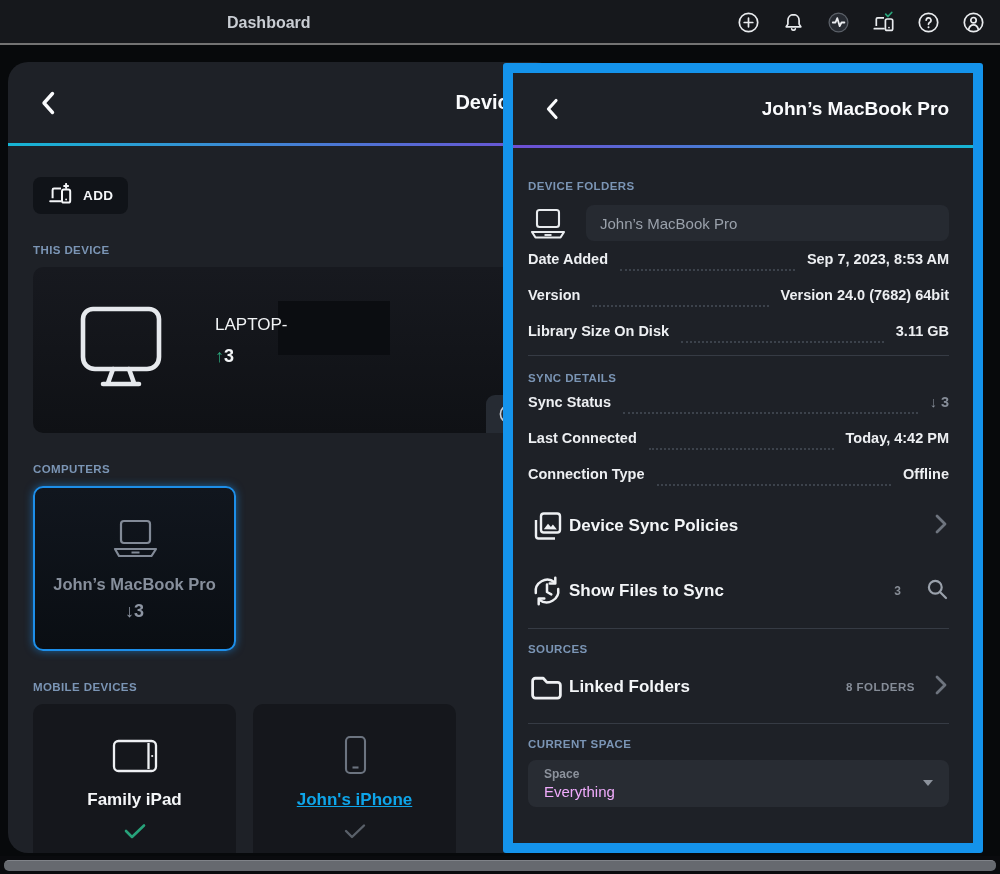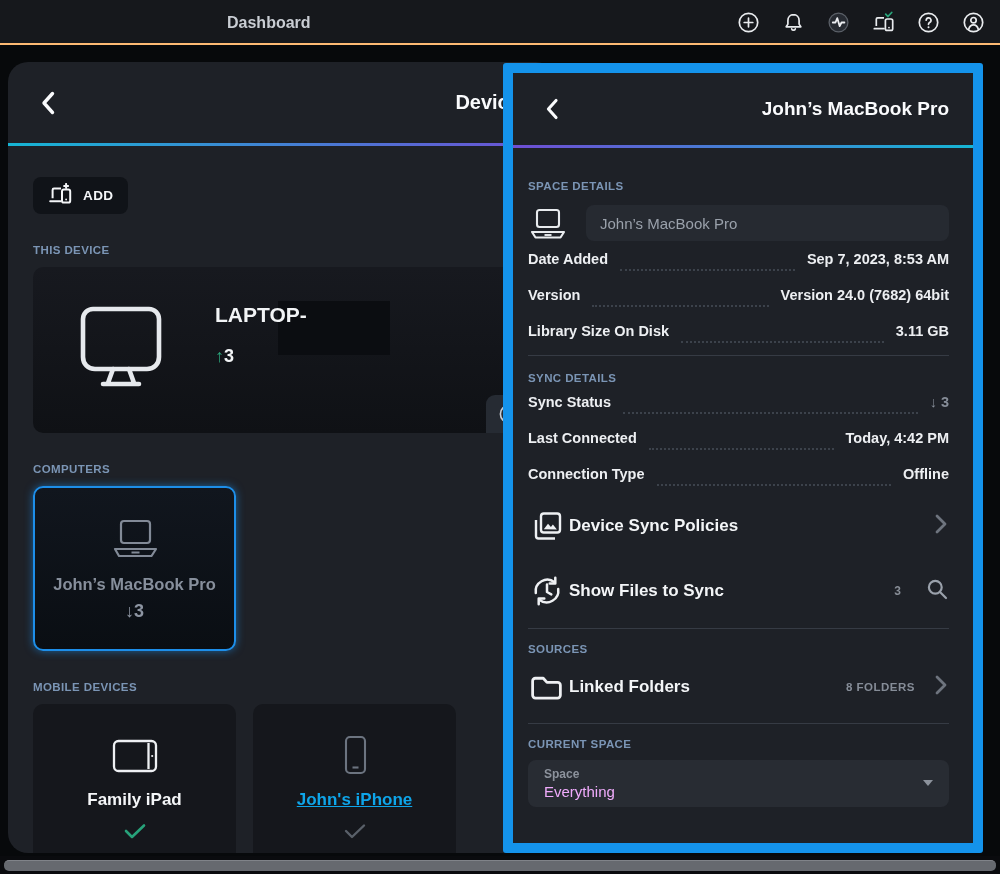--- a/index.html
+++ b/index.html
@@ -1,42 +1,42 @@
 <!DOCTYPE html>
 <html><head>
 <meta charset="utf-8">
 <style>
   * { margin:0; padding:0; box-sizing:border-box; }
   html,body { width:1000px; height:874px; }
   body { background:#07090b; font-family:"Liberation Sans", sans-serif; position:relative; overflow:hidden; }
   .screen { position:absolute; inset:0; }
 
   
-  .topbar { position:absolute; left:0; top:0; width:1000px; height:45px; background:#16181c; border-bottom:2px solid #fdba74;padding-left:36px; }
+  .topbar { position:absolute; left:0; top:0; width:1000px; height:45px; background:#16181c; border-bottom:2px solid #737373;padding-left:36px; }
   .topbar-title { position:absolute; left:227px; top:14px; font-size:16px; font-weight:700; color:#c9cdd3; }
   .topbar-icons { position:absolute; right:15px; top:11px; display:flex; gap:22px; align-items:center; }
   .tb-icon { width:23px; height:23px; position:relative; cursor:pointer; }
   .tb-icon svg { display:block; }
 
   
   .left-panel { position:absolute; left:8px; top:62px; width:548px; height:791px; background:#1e2127; border-radius:20px; overflow:hidden; }
   .panel-header { height:81px; position:relative; display:flex; align-items:center; }
   .back-btn { position:absolute; left:30px; top:27px; width:20px; height:28px; cursor:pointer; }
   .panel-title { flex:1; text-align:right; padding-right:25px; font-size:20px; font-weight:700; color:#fafbfd; }
   .grad-l { height:3px; background:linear-gradient(90deg,#16b5d4,#6f4ed4); }
   .grad-r { height:3px; background:linear-gradient(90deg,#6f4ed4,#16b5d4); }
   .left-content { padding:0 25px; position:relative; }
 
   .add-btn { margin-top:31px; display:inline-flex; align-items:center; gap:9px; background:#101318; border-radius:8px; height:37px; padding:8px 15px; color:#f4f6f8; font-weight:700; font-size:13.5px; letter-spacing:.4px; cursor:pointer; }
 
   .section-label { margin-top:30px; font-size:11.5px; font-weight:700; color:#7b95b5; letter-spacing:.4px; }
 
   .device-big-card { margin-top:11px; position:relative; height:166px; border-radius:10px; background:linear-gradient(180deg,#17191f,#0f1115); cursor:pointer; }
   .monitor-wrap { position:absolute; left:42px; top:36px; }
-  .big-name { position:absolute; left:182px; top:36px; font-size:21px; font-weight:700; color:#f2f4f6; }
+  .big-name { position:absolute; left:182px; top:48px; font-size:17px; font-weight:400; color:#f2f4f6; }
   .redaction { position:absolute; left:245px; top:34px; width:112px; height:54px; background:#0b0d11; }
   .big-badge { position:absolute; left:182px; top:79px; font-size:18px; font-weight:800; }
   .big-badge .arrow { color:#2aa57b; }
   .big-badge .count { color:#f2f4f6; }
   .help-chip { position:absolute; right:0; bottom:0; width:45px; height:38px; background:#262b33; border-radius:9px 0 9px 0; display:flex; align-items:center; justify-content:center; cursor:pointer; }
 
   .computer-card { margin-top:11px; width:203px; height:165px; border-radius:10px; border:2px solid #1d8ee9; box-shadow:0 0 9px rgba(29,142,233,.6); background:linear-gradient(180deg,#11161e,#0a0e13); display:flex; flex-direction:column; align-items:center; padding-top:28px; cursor:pointer; }
   .computer-card .c-name { margin-top:11px; font-size:16.5px; font-weight:700; color:#878f9c; white-space:nowrap; }
   .computer-card .c-badge { margin-top:7px; font-size:18px; font-weight:800; color:#8d95a2; }
 
@@ -232,21 +232,21 @@
       <div class="back-btn">
         <svg width="18" height="26" viewBox="0 0 20 28" fill="none" stroke="#fafbfd" stroke-width="3.4" stroke-linecap="round" stroke-linejoin="round">
             <path d="M14.5 4.5L6 14l8.5 9.5"></path>
           </svg>
       </div>
       <div class="panel-title">John’s MacBook Pro</div>
     </div>
     <div class="grad-r"></div>
 
     <div class="right-content">
-      <div class="rp-label">SPACE DETAILS</div>
+      <div class="rp-label">DEVICE FOLDERS</div>
 
       <div class="name-row">
         <svg width="40" height="33" viewBox="0 0 40 33" fill="none" stroke="#e8ebee" stroke-width="2.1" stroke-linejoin="round">
           <rect x="9" y="3" width="22" height="17" rx="2.5"></rect>
           <path d="M4 25h32l-3.5 5.5h-25z"></path>
           <path d="M16.5 28h7" stroke-width="1.9"></path>
         </svg>
         <input class="name-input" type="text" value="John’s MacBook Pro" style="">
       </div>
 

